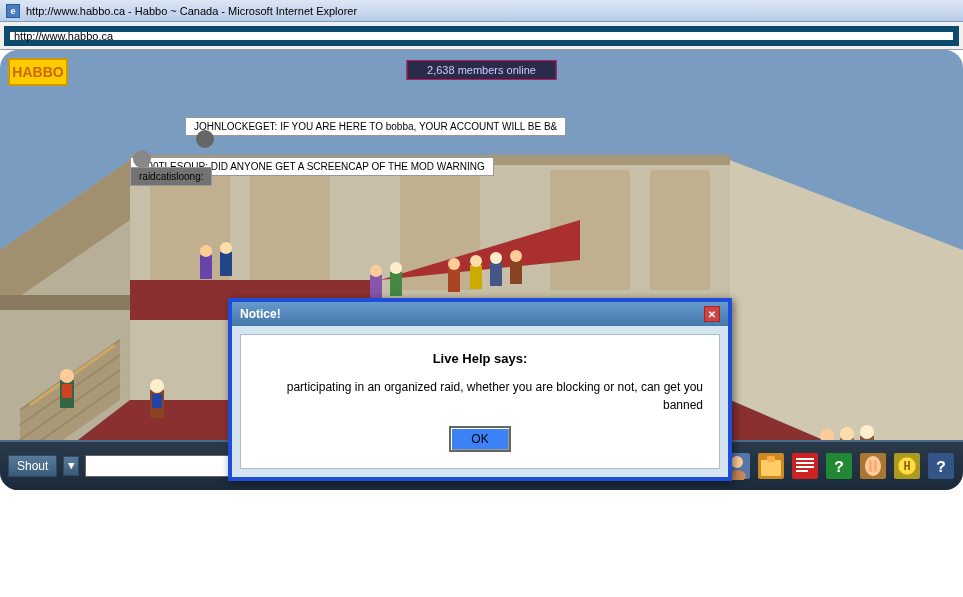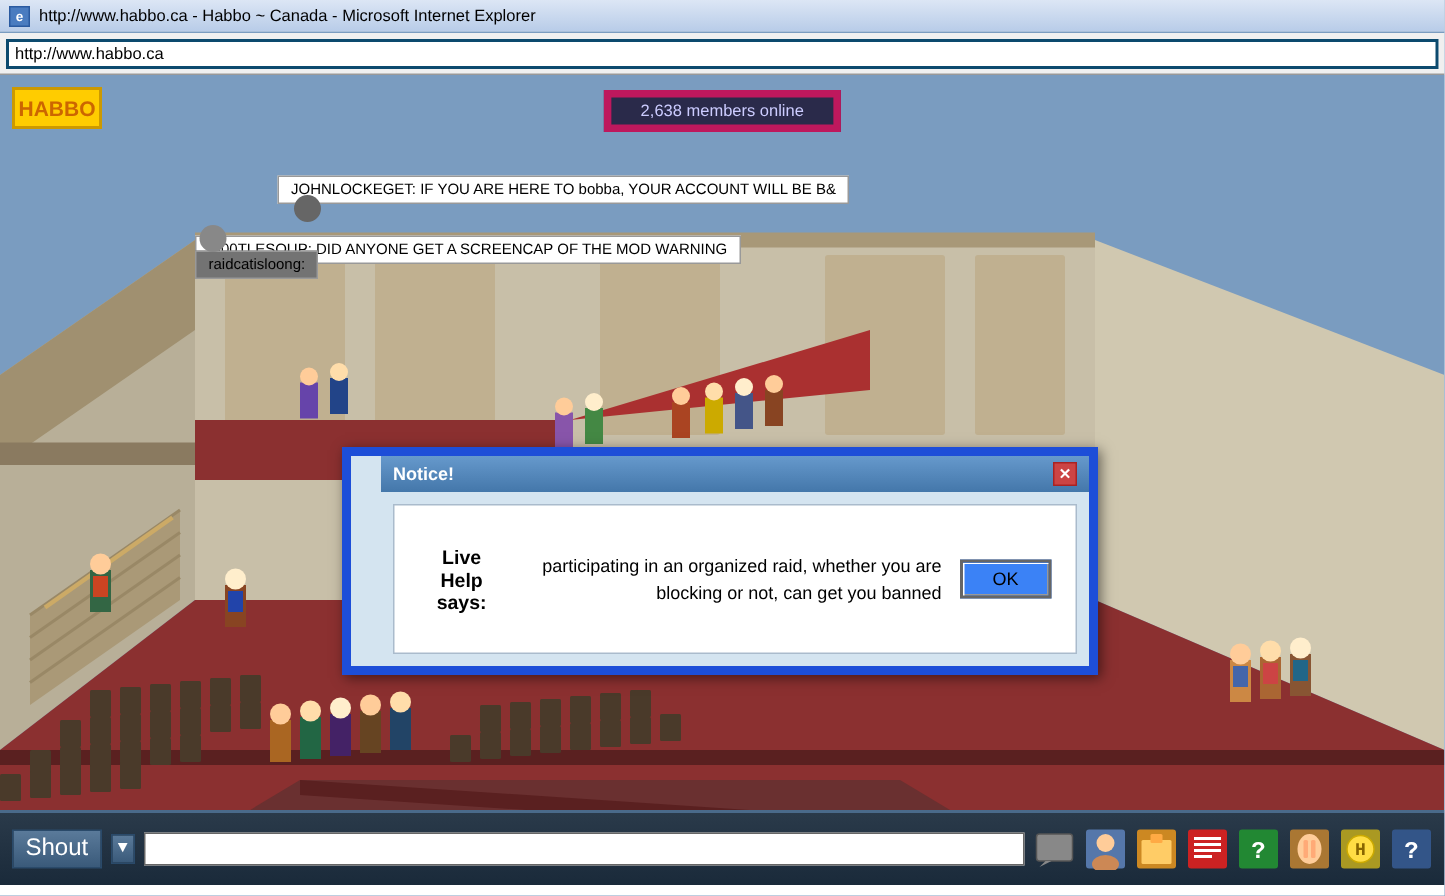--- a/index.html
+++ b/index.html
@@ -44,21 +44,21 @@
       border-bottom: 1px solid #999;
       display: flex;
       align-items: center;
       padding: 0 4px;
       gap: 4px;
     }
     .address-bar {
       flex: 1;
       height: 20px;
       background: white;
-      border: 2px solid #0c4a6e;
+      border: 6px solid #0c4a6e;
       font-size: 11px;
       font-family: Arial, sans-serif;
       padding: 0 4px;
       display: flex;
       align-items: center;
     }
     .close-hotel-btn {
       position: absolute;
       right: 10px;
       top: 53px;
@@ -66,23 +66,24 @@
       font-family: Arial, sans-serif;
       color: #333;
       cursor: pointer;
       text-decoration: underline;
     }
 
     
     .game-area {
       position: relative;
       width: 963px;
-      height: 540px;
+      height: 440px;
       background: #7a9cc0;
       overflow: hidden;
+      border-radius: 18px;
     }
 
     
     .habbo-logo {
       position: absolute;
       top: 8px;
       left: 8px;
       width: 60px;
       height: 28px;
       background: #ffcc00;
@@ -97,21 +98,21 @@
       z-index: 10;
     }
 
     
     .members-bar {
       position: absolute;
       top: 10px;
       left: 50%;
       transform: translateX(-50%);
       background: #2a2a4a;
-      border: 5px solid #be185d;
+      border: 1px solid #be185d;
       padding: 3px 20px;
       font-size: 11px;
       color: #ccccff;
       font-family: Arial, sans-serif;
       z-index: 10;
     }
 
     
     .chat-bubble {
       position: absolute;
@@ -143,24 +144,23 @@
       position: absolute;
       top: 0; left: 0; right: 0; bottom: 0;
       z-index: 100;
     }
     .modal-dialog {
       position: absolute;
       top: 248px;
       left: 228px;
       width: 504px;
       background: #d4e4f0;
-      border: 6px solid #1d4ed8;
+      border: 4px solid #1d4ed8;
       box-shadow: 2px 2px 8px rgba(0,0,0,0.5);
       font-family: Arial, sans-serif;
-      padding-left: 20px;
     }
     .modal-titlebar {
       background: linear-gradient(to bottom, #6699cc, #4477aa);
       padding: 4px 8px;
       display: flex;
       justify-content: space-between;
       align-items: center;
       color: white;
       font-size: 12px;
       font-weight: bold;
@@ -178,21 +178,21 @@
       cursor: pointer;
       font-weight: bold;
     }
     .modal-body {
       background: white;
       margin: 8px;
       padding: 16px;
       border: 1px solid #aabbcc;
       min-height: 100px;
       display: flex;
-      flex-direction: row;
+      flex-direction: column;
       align-items: center;
       gap: 12px;
     }
     .modal-live-help {
       font-size: 13px;
       font-weight: bold;
       color: #000;
       text-align: center;
     }
     .modal-message {
@@ -223,21 +223,21 @@
       display: flex;
       align-items: center;
       padding: 0 8px;
       gap: 6px;
       z-index: 50;
     }
     .shout-btn {
       background: linear-gradient(to bottom, #5a7a9a, #3a5a7a);
       border: 1px solid #2a4a6a;
       color: white;
-      font-size: 16px;
+      font-size: 12px;
       padding: 3px 8px;
       cursor: pointer;
       font-family: Arial, sans-serif;
     }
     .shout-dropdown {
       background: linear-gradient(to bottom, #5a7a9a, #3a5a7a);
       border: 1px solid #2a4a6a;
       color: white;
       font-size: 11px;
       padding: 3px 4px;

